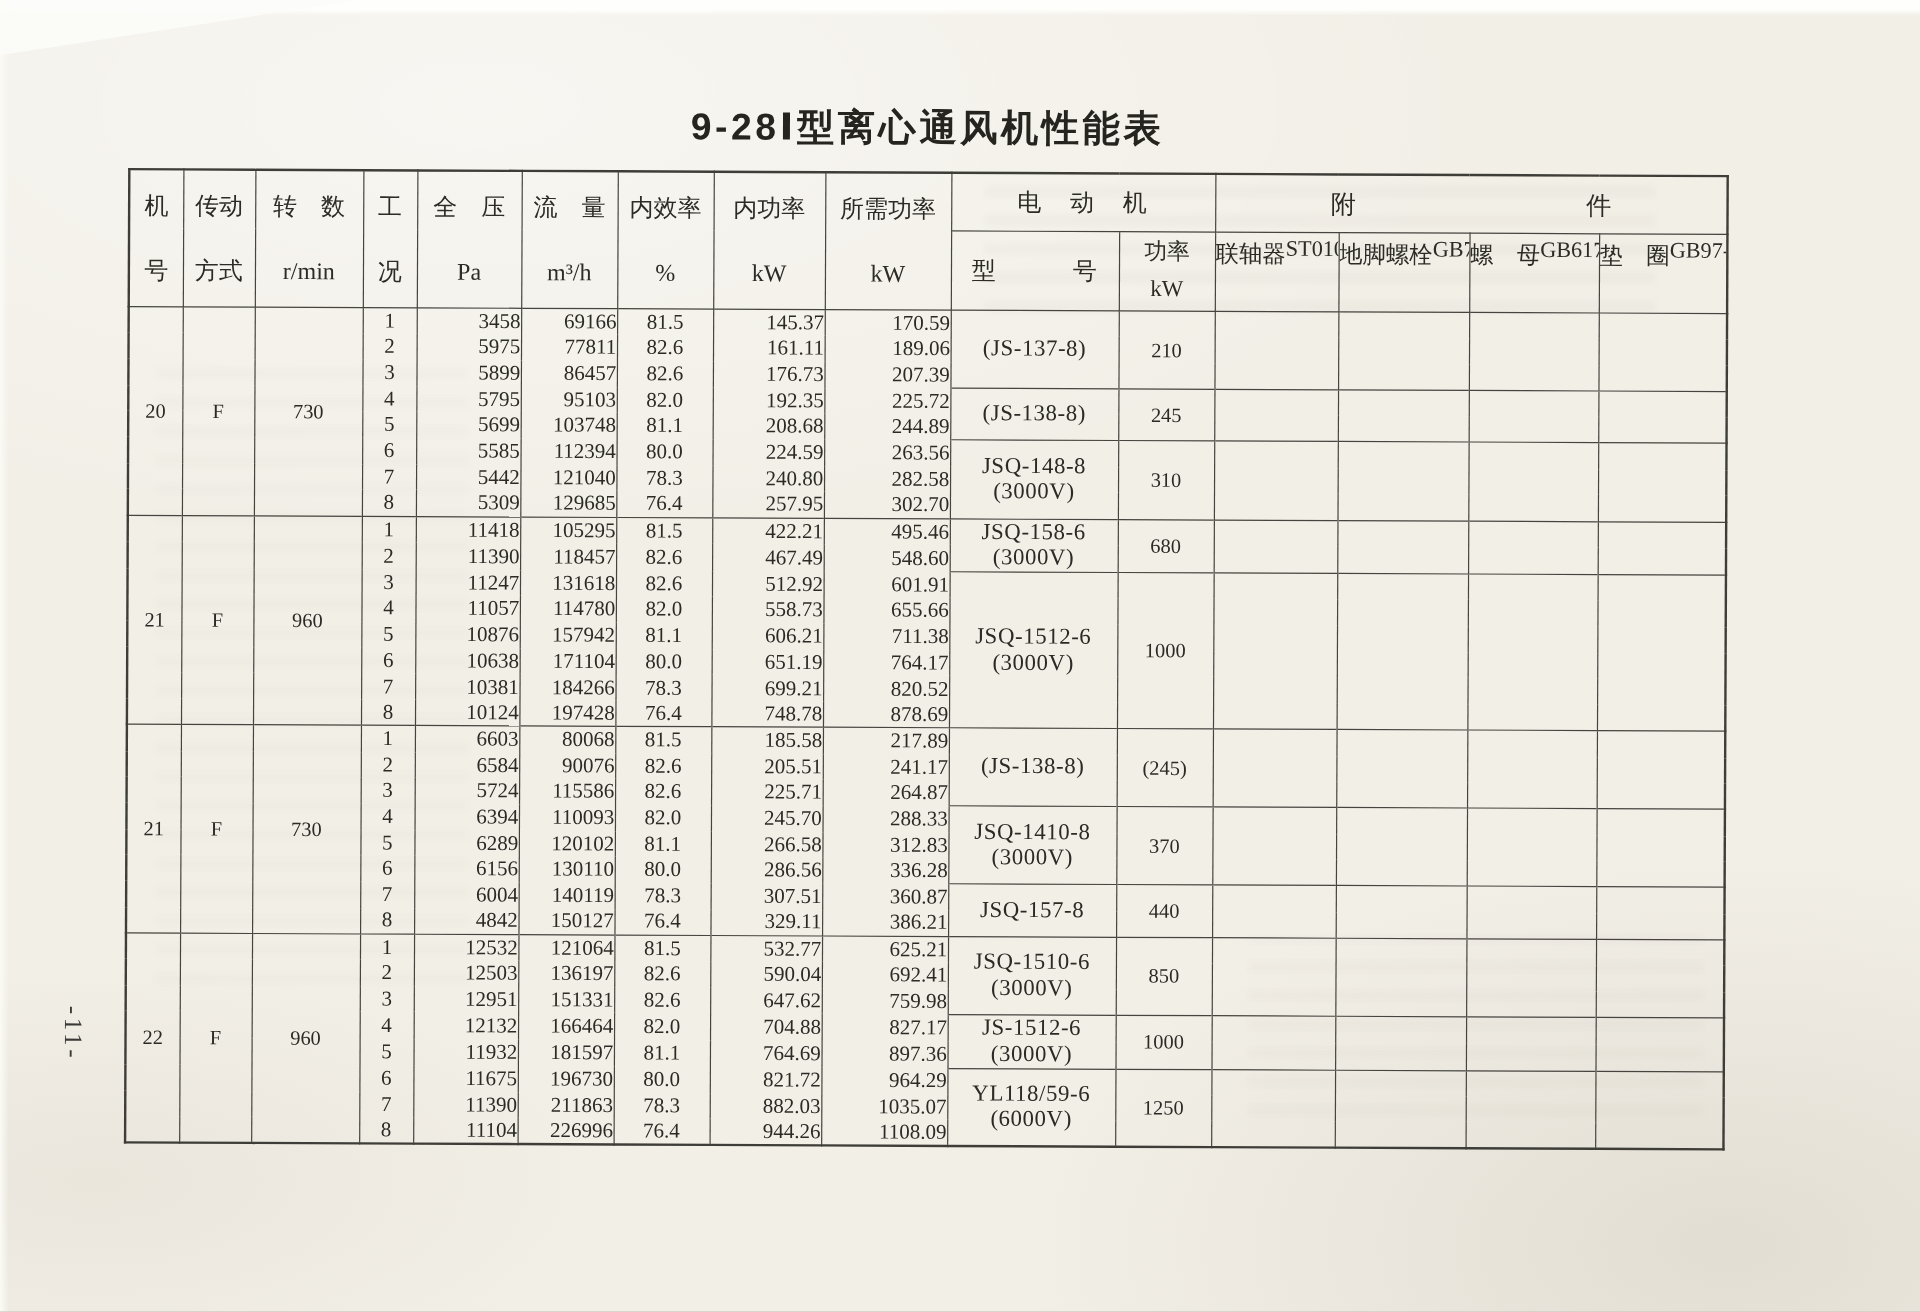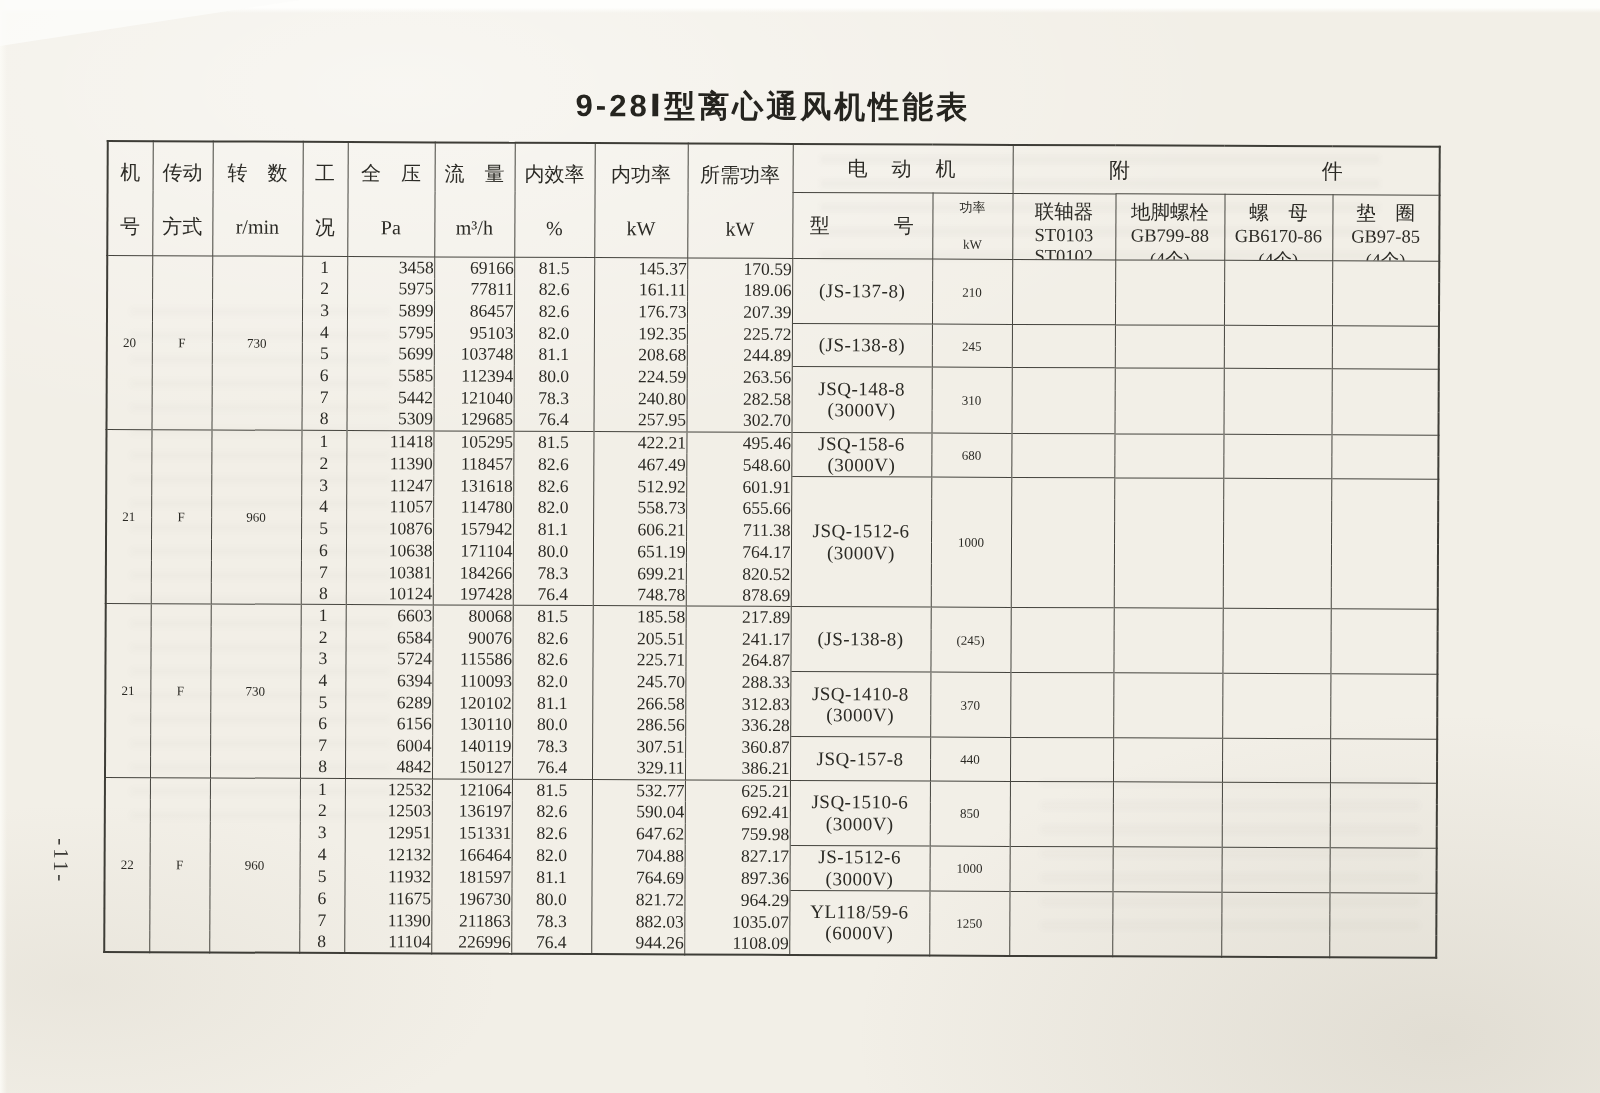--- a/index.html
+++ b/index.html
@@ -42,37 +42,37 @@
     border-top:0;border-bottom:0;
     padding:0;vertical-align:middle;font-weight:normal;
     overflow:hidden;white-space:nowrap;
   }
   .perf thead th{border-bottom:1.4px solid #45443e;}
   .h1 th{height:47px;}
   .h2 th{height:65px;}
   .hd{font-size:20px;color:#2c2b26;text-align:center;}
   .two{display:flex;flex-direction:column;justify-content:space-between;height:76px;padding:6px 0;}
   .two span{line-height:1.1;}
-  .two.tight{height:52px;padding:4px 0;font-size:13px;font-family:Liberation Serif, serif;}
-  .three{display:flex;flex-direction:column;justify-content:space-between;height:58px;padding:2px 0;font-size:18.5px;}
+  .two.tight{height:52px;padding:4px 0;font-size:19px;font-family:Liberation Serif, serif;}
+  .three{display:flex;flex-direction:row;justify-content:space-between;height:58px;padding:2px 0;font-size:18.5px;}
   .three .l1{font-size:19.5px;}
   .motor-title span{letter-spacing:2px;}
   .acc-title{font-size:21px;}
   .acc-title .sp{display:flex;justify-content:space-around;}
   .model-lbl{letter-spacing:1px;}
   .data-row{height:21.7px;}
   .perf td{font-size:17.5px;line-height:1;color:#2b2a25;}
   .perf td.bt{border-top:1.4px solid #45443e;}
   .c{text-align:center;}
   .r{text-align:right;}
   .p-press{padding-right:14px;}
   .p-flow{padding-right:9px;}
   .p-ipow{padding-right:18px;}
   .p-rpow{padding-right:22px;}
-  td.big{font-size:13px;}
+  td.big{font-size:17px;}
   td.motor{font-size:19px;letter-spacing:0.5px;white-space:normal;}
   td.motor div{line-height:1.15;}
 </style>
 </head>
 <body>
 
 <div class="paper">
   <div class="bleed" style="top:150px;left:820px;width:560px;height:110px;"></div>
   <div class="bleed" style="top:300px;left:130px;width:260px;height:520px;opacity:.35;"></div>
   <div class="bleed" style="top:780px;left:1040px;width:380px;height:150px;opacity:.4;"></div>

